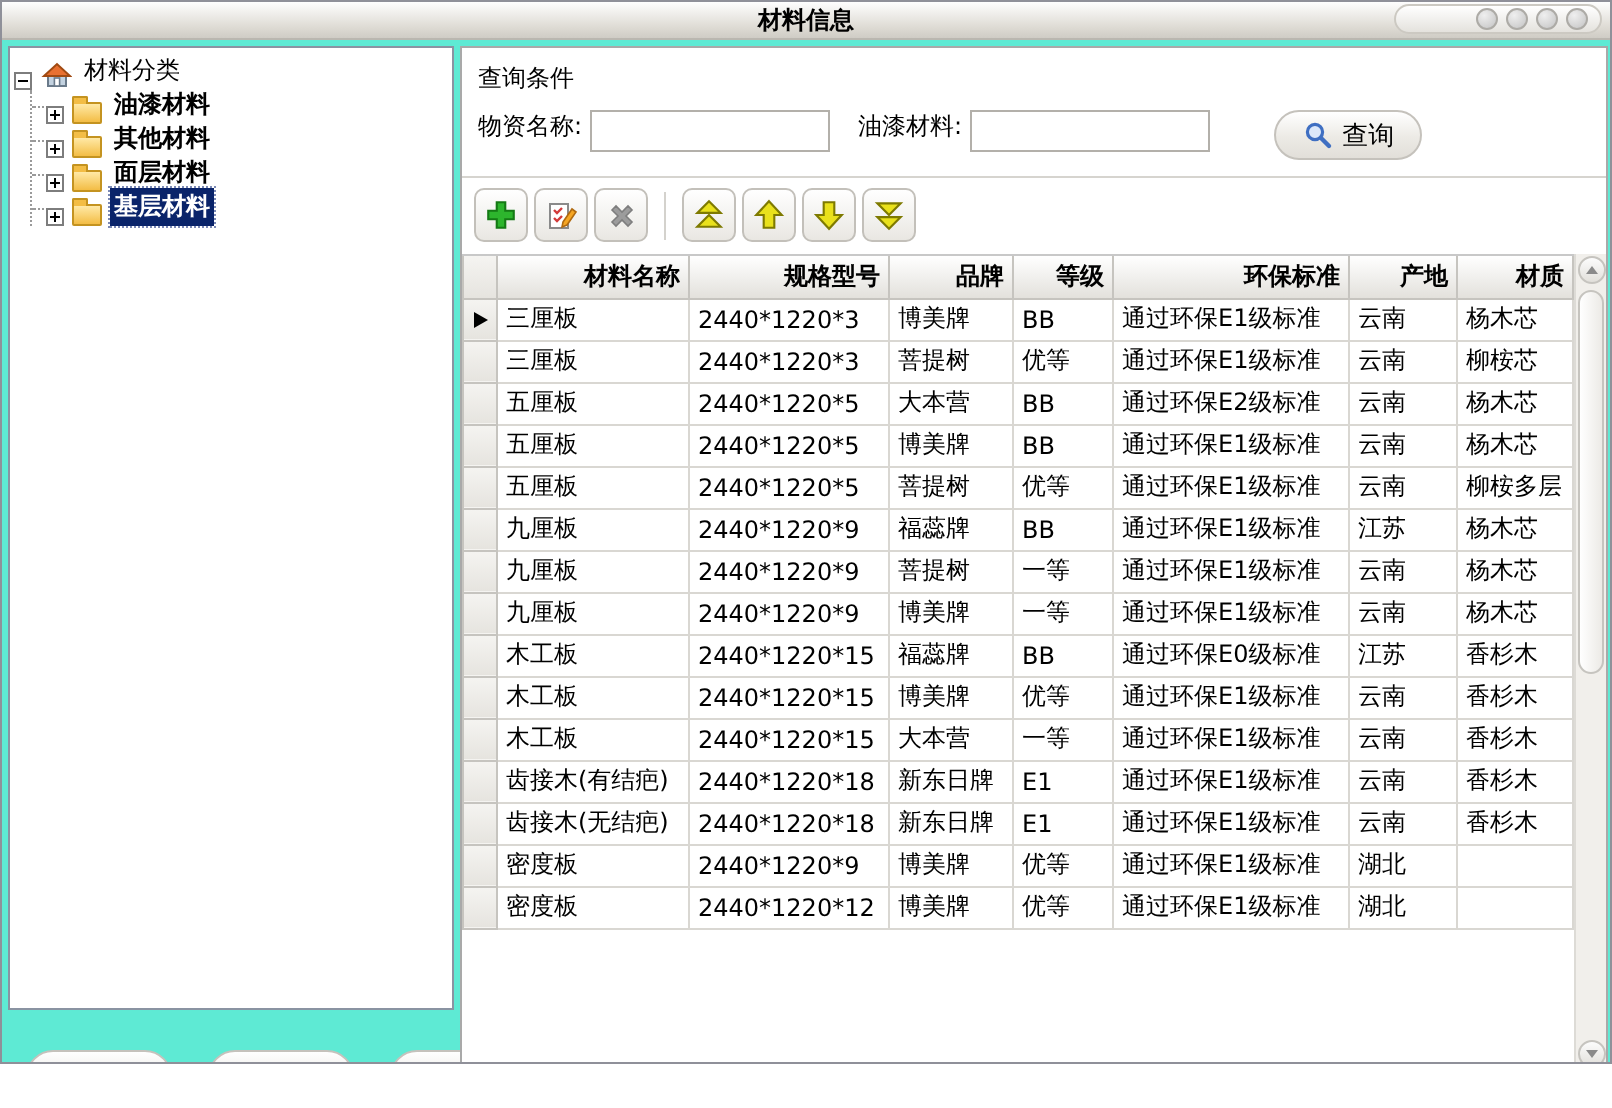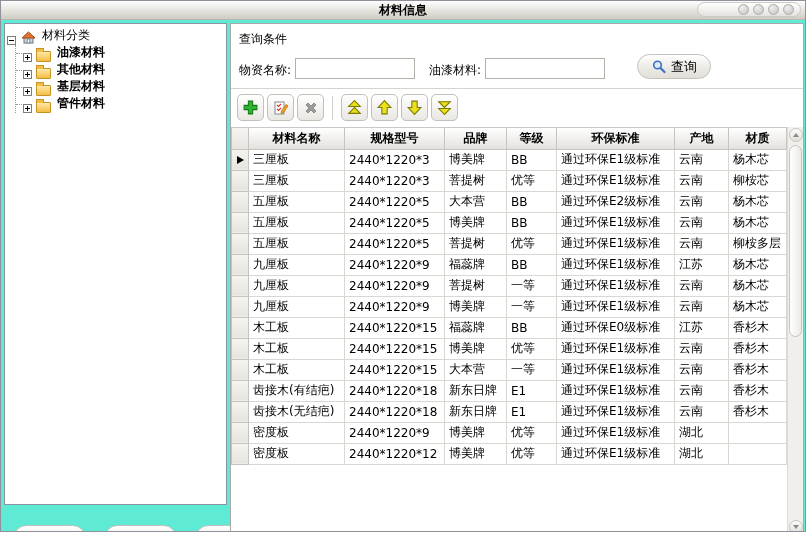--- a/index.html
+++ b/index.html
@@ -64,21 +64,21 @@
     display:flex; align-items:center; gap:4px; padding:0 13px;
     font-size:13px; cursor:pointer;
   }
   .pill-btn.disabled{ color:#9d9a94; }
   
   .right-panel{
     position:absolute; left:229px; top:22px; width:574px; height:529px;
     background:#fff; border:1px solid #a9a9a9;
   }
   .query-title{ position:absolute; left:8px; top:7px; }
-  .query-row{ position:absolute; left:8px; top:31px; display:flex; align-items:flex-end; height:24px; }
+  .query-row{ position:absolute; left:8px; top:31px; display:flex; align-items:flex-start; height:24px; }
   .q-label{ margin-right:4px; }
   .q-input{
     width:120px; height:21px; border:1px solid #b3b0aa; background:#fff;
     font:inherit; padding:0 3px; margin-right:14px;
   }
   .query-row .pill-btn{ height:25px; font-size:13px; }
   .sep-line{ position:absolute; left:0; right:0; top:64px; border-top:1px solid #d6d4cf; }
   
   .toolbar{ position:absolute; left:6px; top:70px; display:flex; align-items:center; gap:3px; }
   .tbtn{
@@ -89,21 +89,21 @@
   .tsep{ width:1px; height:24px; background:#d4d2cd; margin:0 5px; }
   
   .grid-wrap{
     position:absolute; left:0; top:103px; right:16px; bottom:16px;
     overflow:hidden; background:#fff; border-top:1px solid #c8c8c8;
   }
   table.grid{ border-collapse:collapse; width:100%; table-layout:fixed; }
   .grid th{
     height:21px; background:linear-gradient(#ffffff,#e3e1dc);
     border:1px solid #c6c4bf; border-top:none;
-    font-weight:bold; text-align:center; padding:0 4px; white-space:nowrap; overflow:hidden;
+    font-weight:bold; text-align:right; padding:0 4px; white-space:nowrap; overflow:hidden;
   }
   .grid td{
     height:21px; border:1px solid #d9d7d2; border-top:none;
     padding:0 4px; white-space:nowrap; overflow:hidden; background:#fff;
   }
   .grid .selcol{ width:17px; background:linear-gradient(#f5f4f1,#e6e4df); border-color:#c6c4bf; padding:0; text-align:center; }
   .cur-arrow{
     display:inline-block; width:0; height:0;
     border-left:7px solid #000; border-top:4px solid transparent; border-bottom:4px solid transparent;
   }
@@ -170,26 +170,26 @@
           <span class="tree-label">油漆材料</span>
         </div>
         <div class="tree-row">
           <span class="expand-box plus"></span>
           <span class="folder-icon"></span>
           <span class="tree-label">其他材料</span>
         </div>
         <div class="tree-row">
           <span class="expand-box plus"></span>
           <span class="folder-icon"></span>
-          <span class="tree-label">基层材料</span>
+          <span class="tree-label">面层材料</span>
         </div>
         <div class="tree-row">
           <span class="expand-box plus"></span>
           <span class="folder-icon"></span>
-          <span class="tree-label">管件材料</span>
+          <span class="tree-label selected">基层材料</span>
         </div>
       </div>
   </div>
 
   <div class="footer-buttons">
     <button class="pill-btn">
       <span class="icon">
         <svg width="15" height="15" viewBox="0 0 16 16">
             <path d="M6 2.5h4v3.5H13.5v4H10V13.5H6V10H2.5V6H6Z" fill="#2db52d" stroke="#157a15" stroke-width="1"></path>
           </svg>

